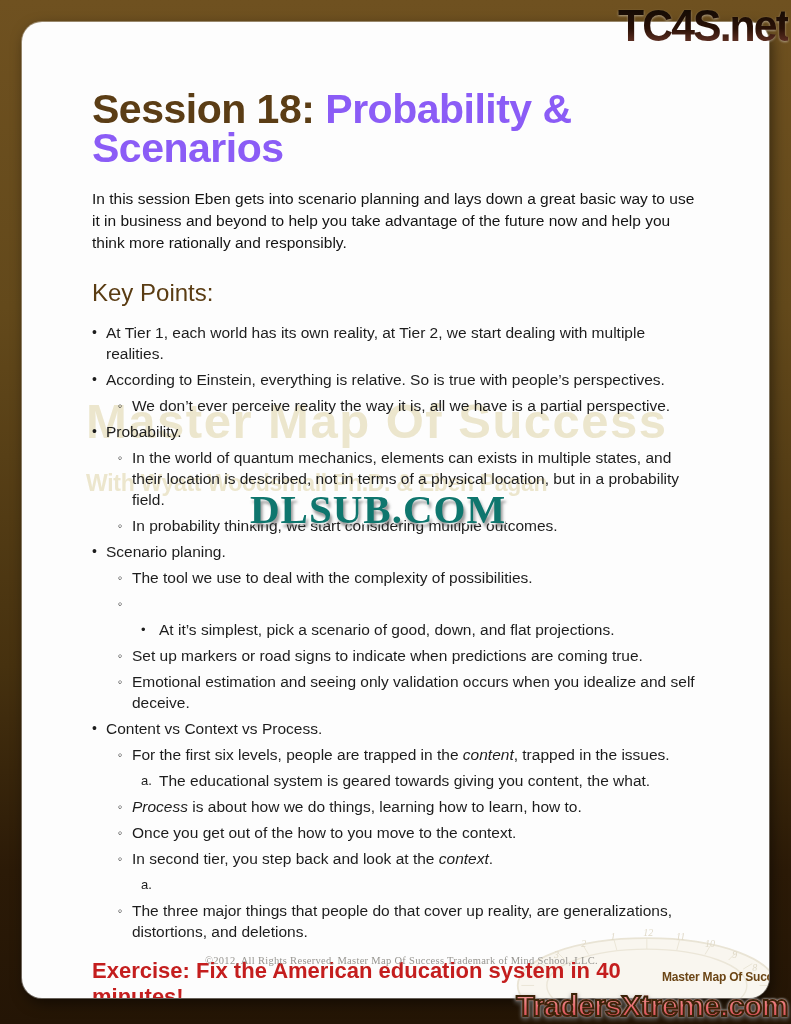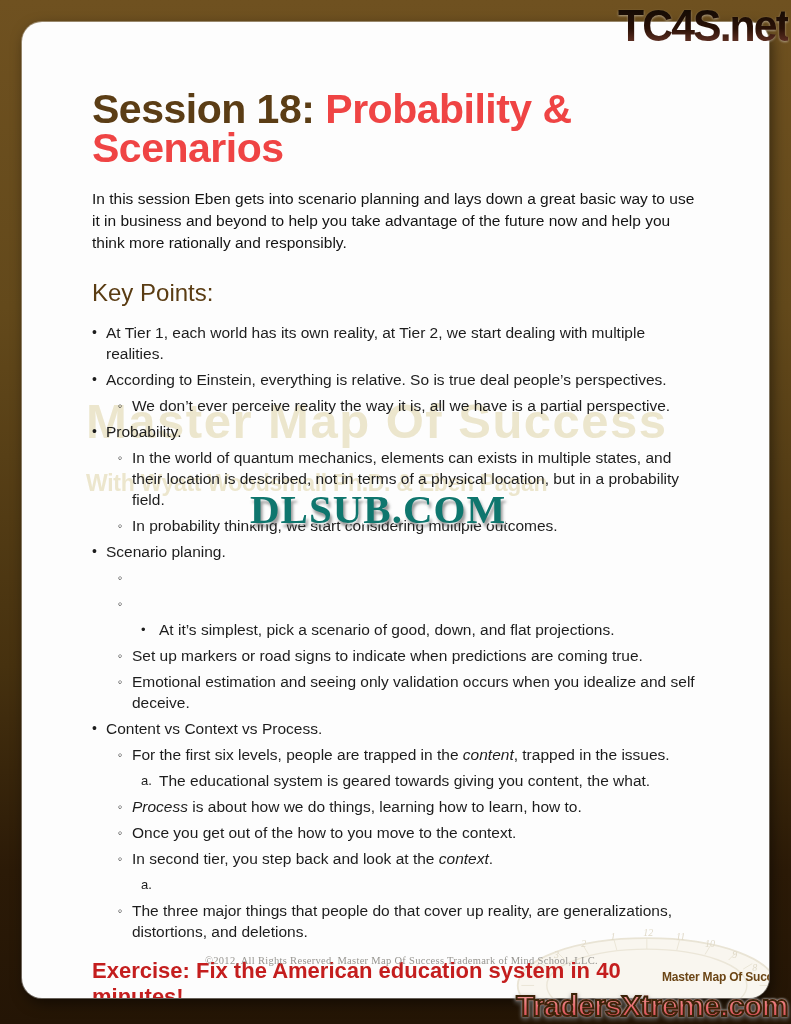--- a/index.html
+++ b/index.html
@@ -10,21 +10,21 @@
   }
   .page{
     position:absolute;left:22px;top:22px;width:747px;height:976px;
     background:#fdfdfd;border-radius:20px;overflow:hidden;
     box-shadow:0 0 0 1px rgba(255,255,255,.35),3px 5px 14px rgba(0,0,0,.5);
     z-index:1;
   }
   .content{position:relative;z-index:2;padding:68px 69px 0 70px;}
   h1{margin:0;width:545px;font-size:41px;line-height:39px;font-weight:bold;letter-spacing:-.5px;}
   h1 .t1{color:#5b3d15;}
-  h1 .t2{color:#ef4444;}
+  h1 .t2{color:#8b5cf6;}
   .intro{margin:20px 0 0 0;width:614px;font-size:15.5px;line-height:22px;font-weight:normal;color:#141414;}
   h2{margin:25px 0 0 0;font-size:24px;font-weight:normal;color:#5a3c13;}
   .bullets{margin-top:15px;width:610px;font-size:15.5px;line-height:21px;color:#1d1d1d;}
   .item{display:flex;margin-bottom:5px;}
   .item .marker{flex:none;}
   .lvl1{padding-left:0;}
   .lvl1 .marker{width:14px;font-size:14px;}
   .lvl2{padding-left:26px;}
   .lvl2 .marker{width:14px;font-size:12.5px;position:relative;top:1px;}
   .lvl3{padding-left:49px;}
@@ -109,21 +109,21 @@
 
     <h2>Key Points:</h2>
 
     <div class="bullets">
         <div class="item lvl1">
           <span class="marker">•</span>
           <span class="itext"><span>At Tier 1, each world has its own reality, at Tier 2, we start dealing with multiple realities.</span></span>
         </div>
         <div class="item lvl1">
           <span class="marker">•</span>
-          <span class="itext"><span>According to Einstein, everything is relative. So is true deal people’s perspectives.</span></span>
+          <span class="itext"><span>According to Einstein, everything is relative. So is true with people’s perspectives.</span></span>
         </div>
         <div class="item lvl2">
           <span class="marker">◦</span>
           <span class="itext"><span>We don’t ever perceive reality the way it is, all we have is a partial perspective.</span></span>
         </div>
         <div class="item lvl1">
           <span class="marker">•</span>
           <span class="itext"><span>Probability.</span></span>
         </div>
         <div class="item lvl2">
@@ -133,20 +133,21 @@
         <div class="item lvl2">
           <span class="marker">◦</span>
           <span class="itext"><span>In probability thinking, we start considering multiple outcomes.</span></span>
         </div>
         <div class="item lvl1">
           <span class="marker">•</span>
           <span class="itext"><span>Scenario planing.</span></span>
         </div>
         <div class="item lvl2">
           <span class="marker">◦</span>
+          <span class="itext"><span>The tool we use to deal with the complexity of possibilities.</span></span>
         </div>
         <div class="item lvl2">
           <span class="marker">◦</span>
         </div>
         <div class="item lvl3">
           <span class="marker">•</span>
           <span class="itext"><span>At it’s simplest, pick a scenario of good, down, and flat projections.</span></span>
         </div>
         <div class="item lvl2">
           <span class="marker">◦</span>

